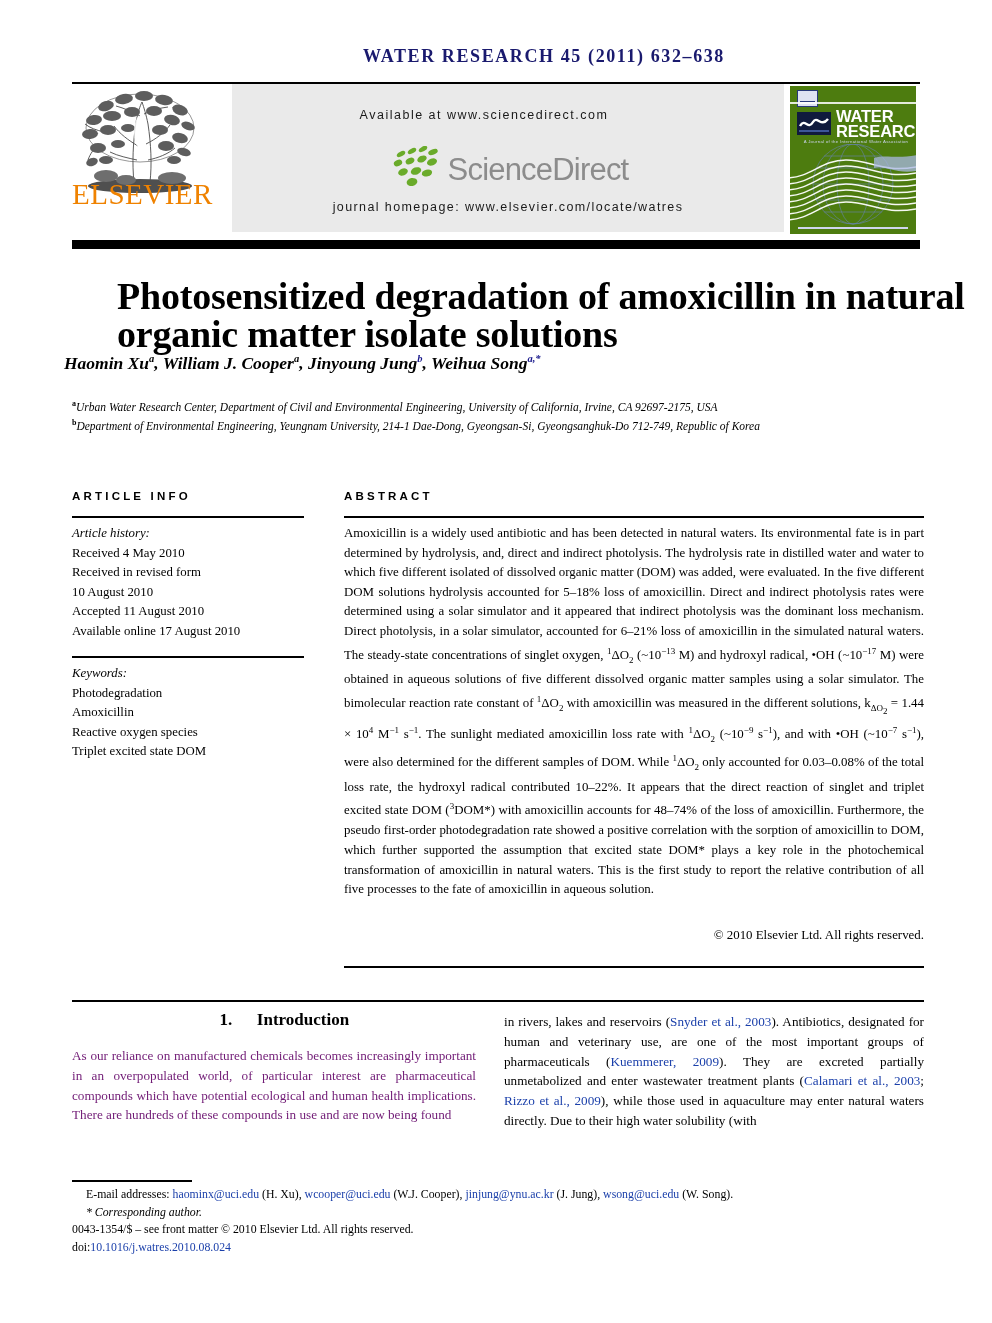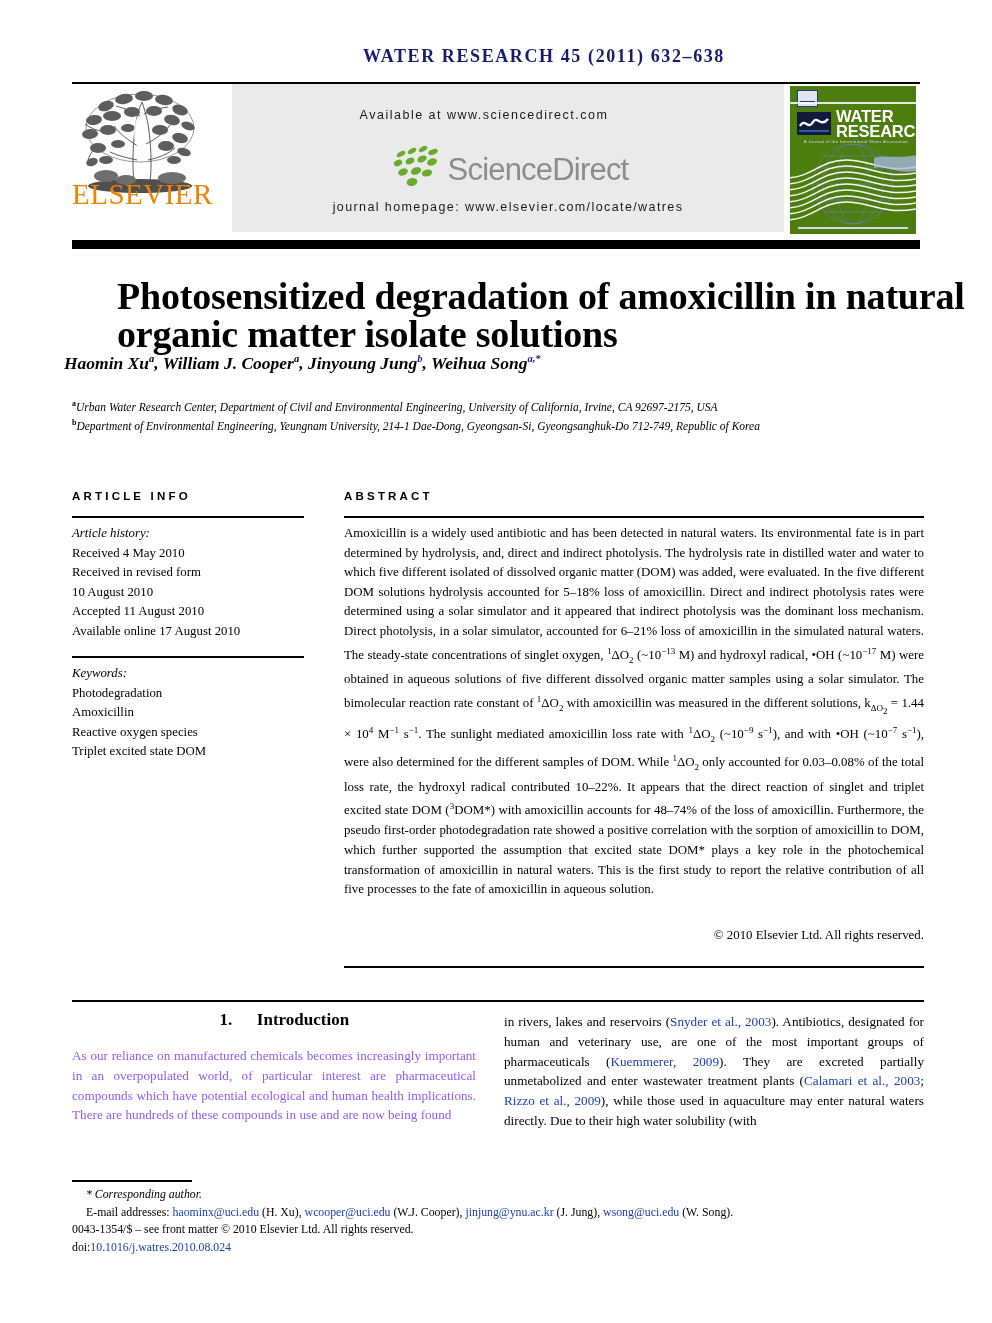--- a/index.html
+++ b/index.html
@@ -322,21 +322,21 @@
   .intro-head .num { display:inline-block; width: 62px; }
 
   .intro-col-l {
     position: absolute;
     left: 72px; top: 1046px;
     width: 404px;
     font-family: "Liberation Serif", serif;
     font-size: 13.2px;
     line-height: 19.8px;
     text-align: justify;
-    color: #8b5cf6;
+    color: #701a75;
   }
   .intro-col-r {
     position: absolute;
     left: 504px; top: 1012px;
     width: 420px;
     font-family: "Liberation Serif", serif;
     font-size: 13.2px;
     line-height: 19.8px;
     text-align: justify;
     color: #000;
@@ -558,29 +558,29 @@
   <div class="intro-col-l">
     As our reliance on manufactured chemicals becomes increasingly important in an overpopulated world, of particular interest are pharmaceutical compounds which have potential ecological and human health implications. There are hundreds of these compounds in use and are now being found
   </div>
 
   <div class="intro-col-r">
     in rivers, lakes and reservoirs (<span class="cite">Snyder et al., 2003</span>). Antibiotics, designated for human and veterinary use, are one of the most important groups of pharmaceuticals (<span class="cite">Kuemmerer, 2009</span>). They are excreted partially unmetabolized and enter wastewater treatment plants (<span class="cite">Calamari et al., 2003</span>; <span class="cite">Rizzo et al., 2009</span>), while those used in aquaculture may enter natural waters directly. Due to their high water solubility (with
   </div>
 
   <div class="foot-rule"></div>
   <div class="footnote">
-    <div><span class="indent"></span><span class="corr">* Corresponding author.</span></div>
     <div>
       <span class="indent"></span><span>E-mail addresses:</span>
       <span class="lnk">haominx@uci.edu</span>
       <span>(H. Xu)</span>,
       <span class="lnk">wcooper@uci.edu</span>
       <span>(W.J. Cooper)</span>,
       <span class="lnk">jinjung@ynu.ac.kr</span>
       <span>(J. Jung)</span>,
       <span class="lnk">wsong@uci.edu</span>
       <span>(W. Song).</span>
     </div>
+    <div><span class="indent"></span><span class="corr">* Corresponding author.</span></div>
     <div>0043-1354/$ – see front matter © 2010 Elsevier Ltd. All rights reserved.</div>
     <div><span>doi:</span><span class="lnk">10.1016/j.watres.2010.08.024</span></div>
   </div>
 
 </div>
 
 </body></html>

